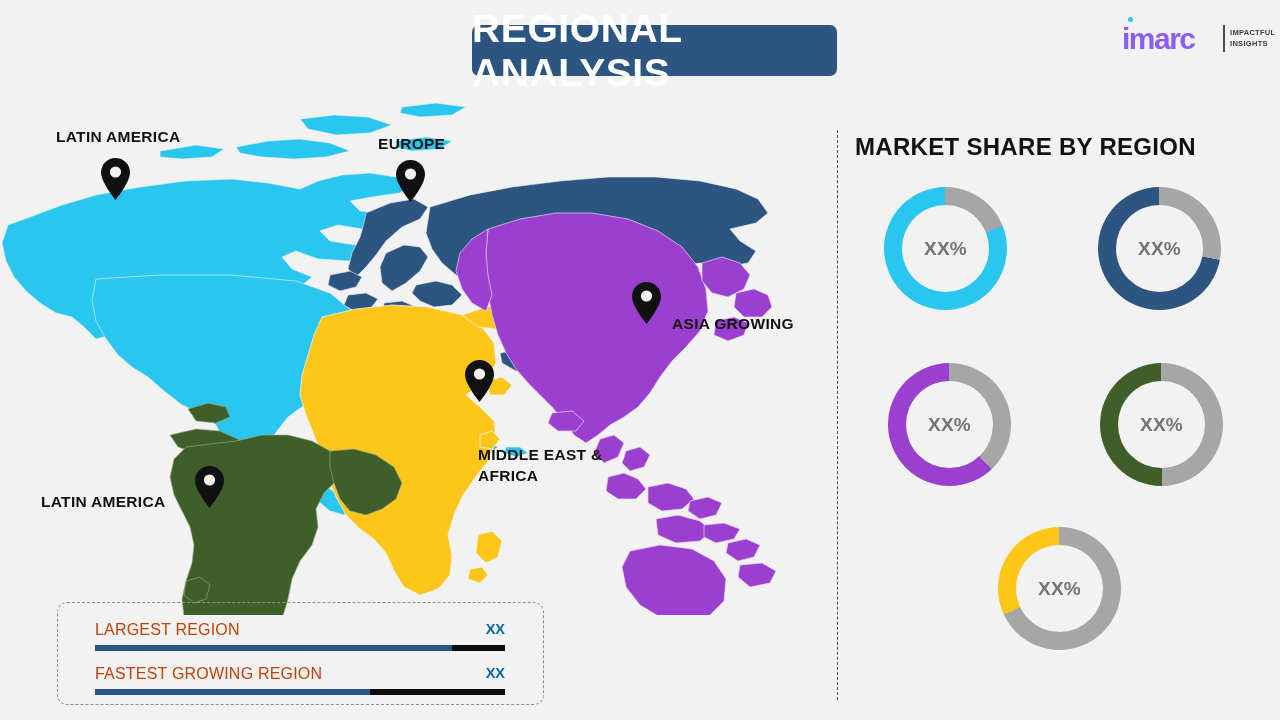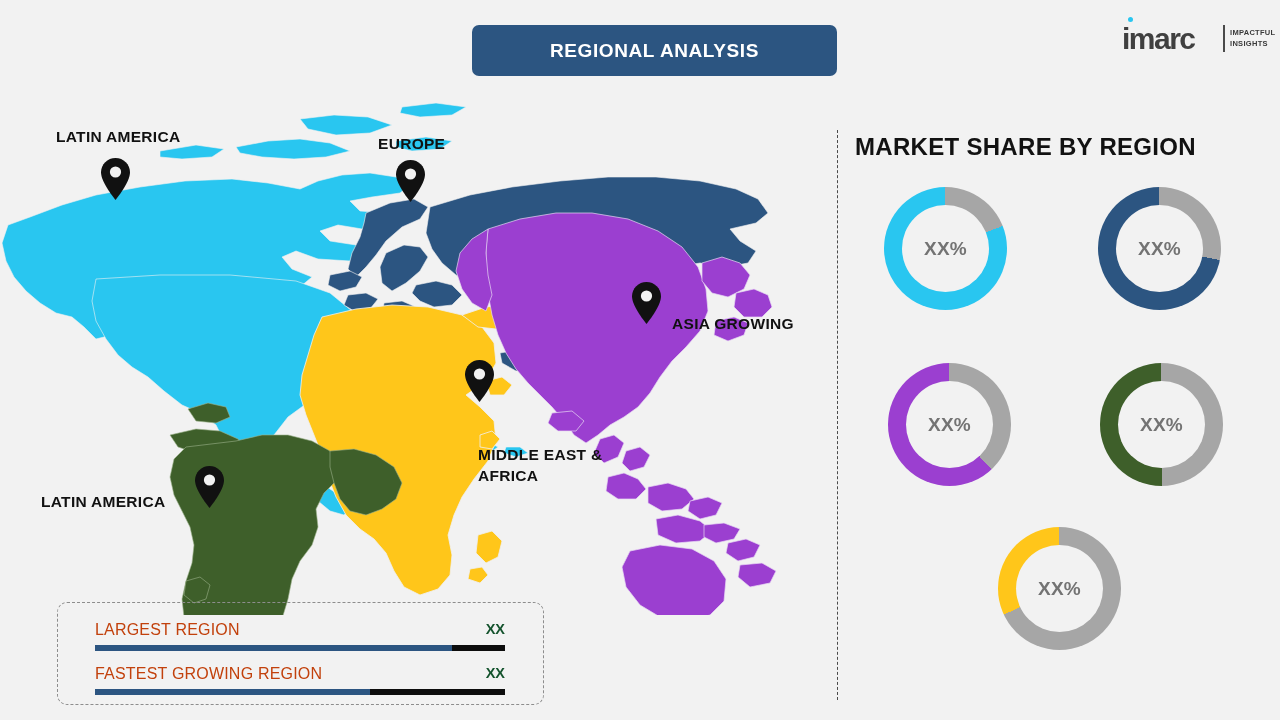--- a/index.html
+++ b/index.html
@@ -12,28 +12,28 @@
   }
   #stage{position:absolute;inset:0;width:1280px;height:720px;}
 
   
   .title-badge{
     position:absolute;left:472px;top:25px;width:365px;height:51px;
     background:#2c5581;border-radius:7px;
     display:flex;align-items:center;justify-content:center;
   }
   .title-badge span{
-    color:#ffffff;font-size:19px;font-weight:bold;letter-spacing:.6px;
+    color:#ffffff;font-size:39px;font-weight:bold;letter-spacing:.6px;
   }
 
   .logo{position:absolute;left:1122px;top:22px;width:145px;height:36px;}
   .logo-word{
     position:absolute;left:0;top:2px;
     font-size:30px;font-weight:bold;letter-spacing:-1.5px;
-    color:#404040;line-height:30px;
+    color:#8b5cf6;line-height:30px;
   }
   .logo-dot{
     position:absolute;left:6px;top:-5px;width:5px;height:5px;border-radius:50%;
     background:#29c6f0;
   }
   .logo-bar{
     position:absolute;left:101px;top:3px;width:2px;height:27px;background:#4a4a4a;
   }
   .logo-tag{
     position:absolute;left:108px;top:5px;
@@ -63,21 +63,21 @@
     border:1.6px dashed #8d8d8d;border-radius:10px;background:transparent;
   }
   .legend-row{position:absolute;left:37px;width:410px;}
   .legend-row.r1{top:18px;}
   .legend-row.r2{top:62px;}
   .legend-label{
     position:absolute;left:0;top:0;color:#c2410c;font-size:16px;font-weight:normal;
     letter-spacing:.2px;
   }
   .legend-value{
-    position:absolute;right:0;top:0;color:#14532d;font-size:14.5px;font-weight:bold;
+    position:absolute;right:0;top:0;color:#0369a1;font-size:14.5px;font-weight:bold;
   }
   .legend-track{
     position:absolute;left:0;top:24px;width:410px;height:6px;background:#0d0d0d;
   }
   .legend-fill{position:absolute;left:0;top:0;height:6px;background:#2c5581;}
 
   
   .donut{position:absolute;width:123px;height:123px;}
   .donut .ring{width:123px;height:123px;border-radius:50%;}
   .donut .hole{

